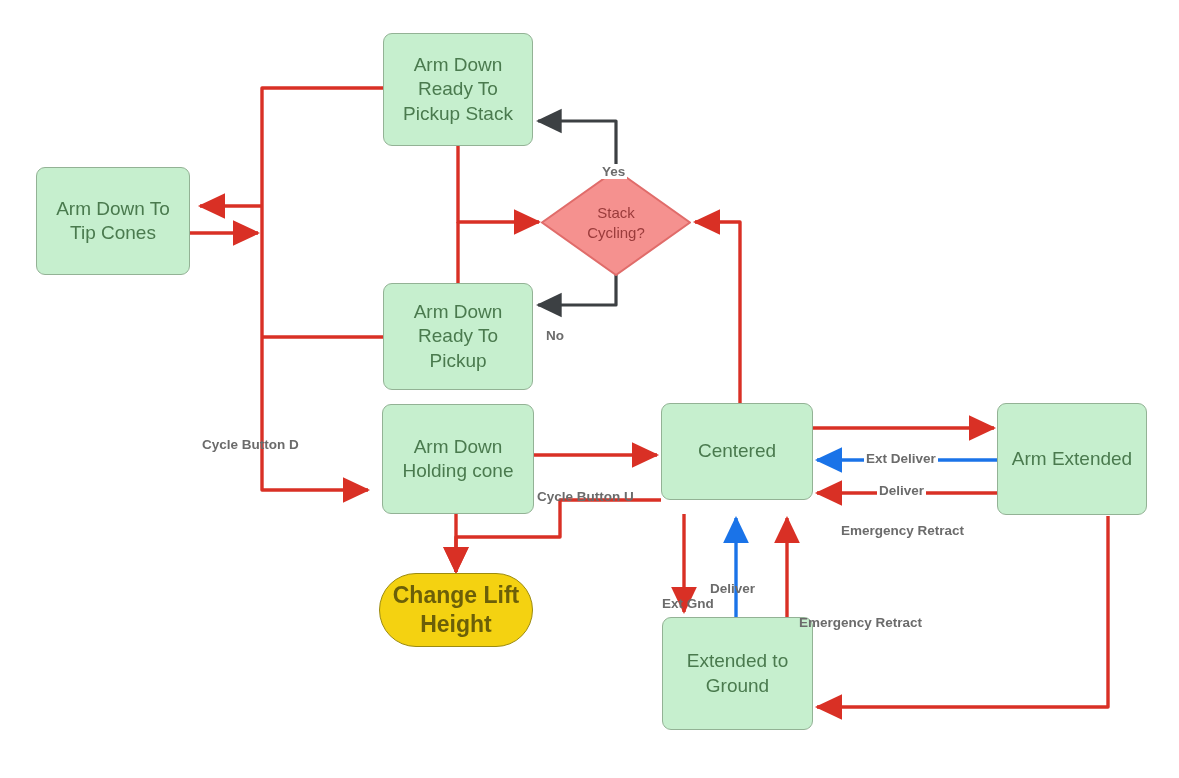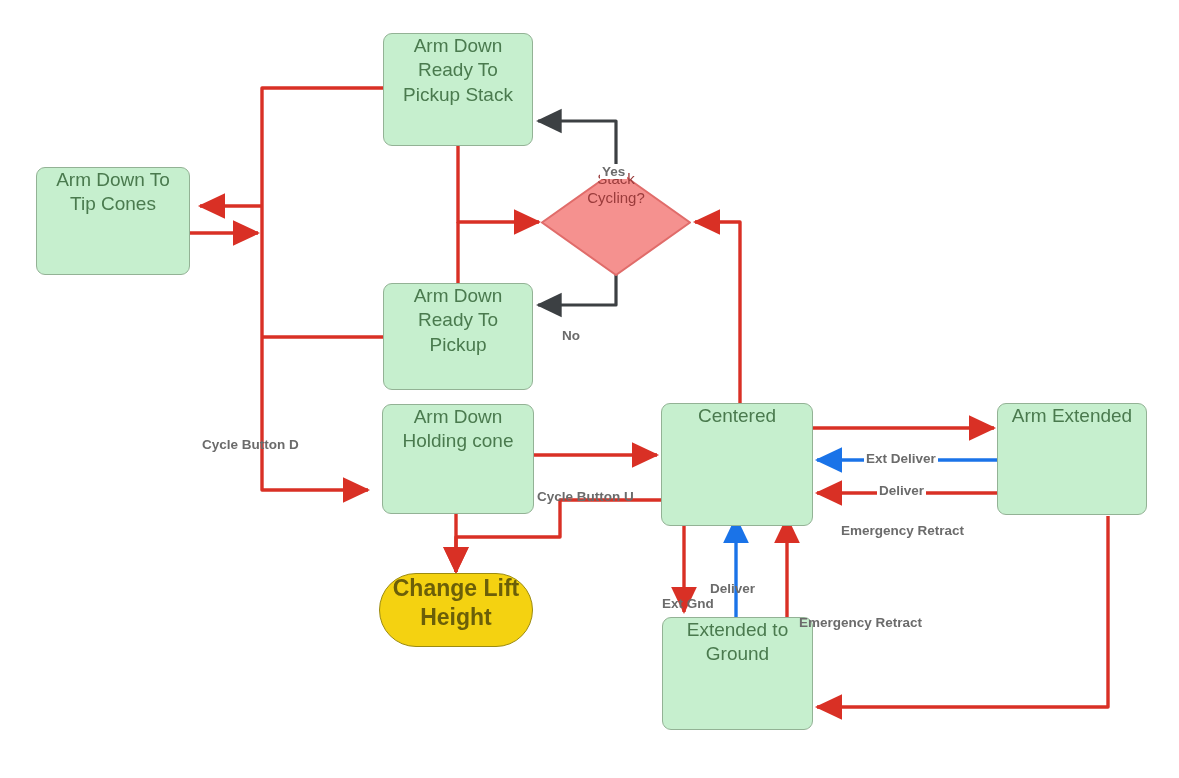--- a/index.html
+++ b/index.html
@@ -23,21 +23,21 @@
     left: 0;
     top: 0;
     width: 1179px;
     height: 778px;
     pointer-events: none;
   }
   .node {
     position: absolute;
     box-sizing: border-box;
     display: flex;
-    align-items: flex-start;
+    align-items: center;
     justify-content: center;
     text-align: center;
     line-height: 1.28;
     z-index: 5;
   }
   .node-process {
     background: #c6efce;
     border: 1.5px solid #93b295;
     border-radius: 9px;
     color: #4a7a4e;
@@ -180,36 +180,36 @@
   <div class="node node-process" style="left:382px; top:404px; width:152px; height:110px;">
     <span class="node-label">Arm Down
 Holding cone</span>
   </div>
 
   <div class="node node-terminal" style="left:379px; top:573px; width:154px; height:74px;">
     <span class="node-label">Change Lift
 Height</span>
   </div>
 
-  <div class="node node-process" style="left:661px; top:403px; width:152px; height:123px;">
+  <div class="node node-process" style="left:661px; top:403px; width:152px; height:97px;">
     <span class="node-label">Centered</span>
   </div>
 
   <div class="node node-process" style="left:997px; top:403px; width:150px; height:112px;">
     <span class="node-label">Arm Extended</span>
   </div>
 
   <div class="node node-process" style="left:662px; top:617px; width:151px; height:113px;">
     <span class="node-label">Extended to
 Ground</span>
   </div>
 
   <div class="edge-label onwhite" style="left:600px; top:132px;">Yes</div>
 
-  <div class="edge-label onwhite" style="left:560px; top:296px;">No</div>
+  <div class="edge-label onwhite" style="left:544px; top:296px;">No</div>
 
   <div class="edge-label" style="left:202px; top:405px;">Cycle Button D</div>
 
   <div class="edge-label" style="left:537px; top:457px;">Cycle Button U</div>
 
   <div class="edge-label onwhite" style="left:864px; top:419px;">Ext Deliver</div>
 
   <div class="edge-label onwhite" style="left:877px; top:451px;">Deliver</div>
 
   <div class="edge-label" style="left:841px; top:491px;">Emergency Retract</div>

